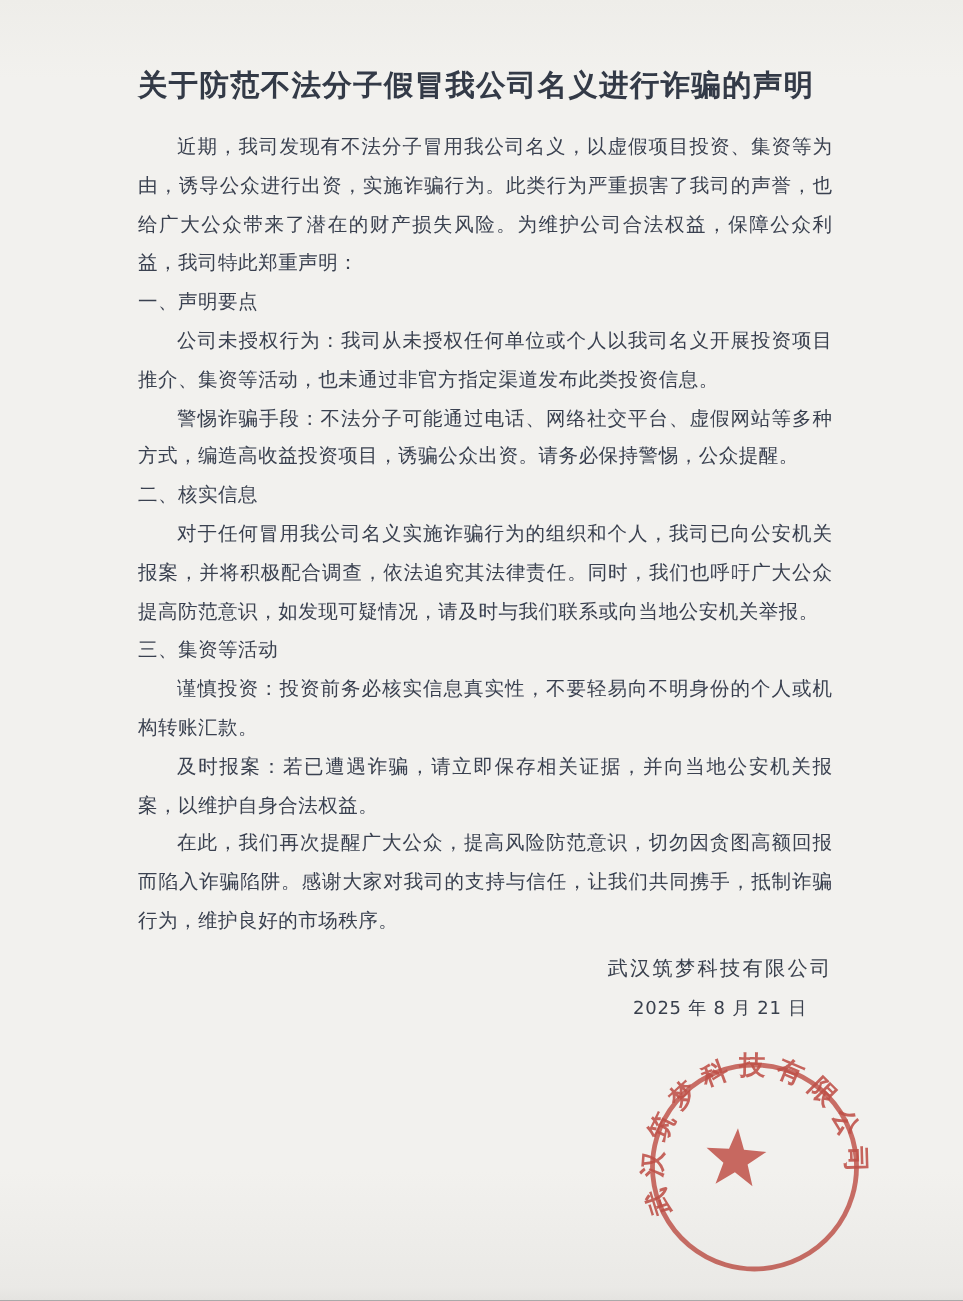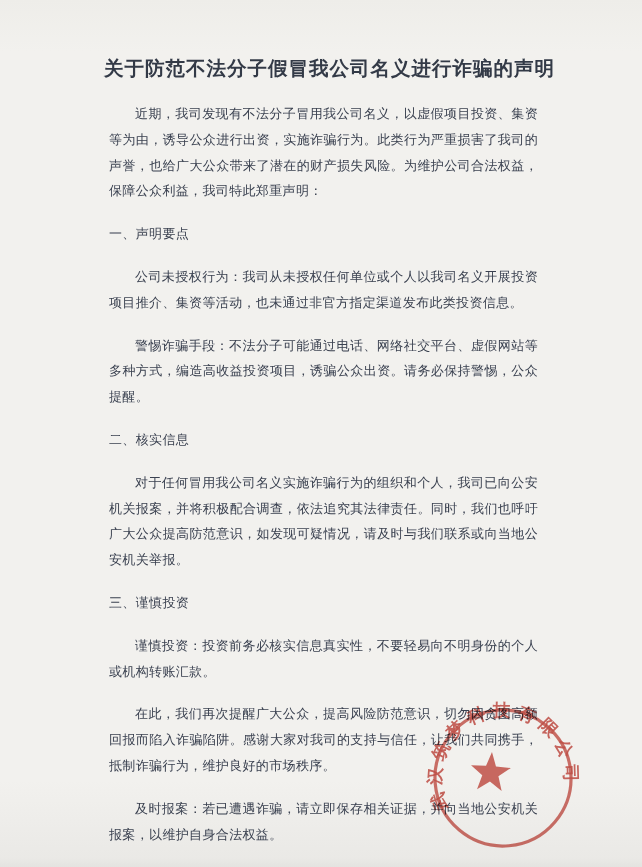--- a/index.html
+++ b/index.html
@@ -12,28 +12,28 @@
     color:#3a4150;
     overflow:hidden;
   }
   .doc{
     position:absolute;
     left:92px;top:42px;width:463px;
   }
   .title{
     font-size:19.5px;
     font-weight:bold;
-    text-align:right;
+    text-align:left;
     letter-spacing:1px;
     line-height:30px;
-    margin:12px 0 14px 0;
+    margin:0 0 14px 0;
     color:#333a47;
   }
   .body p{
-    margin:17px;
+    margin:0;
     font-size:13px;
     letter-spacing:0.35px;
     line-height:25.8px;
     text-align:justify;
     color:#3a4150;
   }
   .body p.para{text-indent:2em;}
   .body p.heading{text-indent:0;}
   .sign-block{
     margin-top:5px;
@@ -71,24 +71,24 @@
   <div class="doc">
     <h1 class="title">关于防范不法分子假冒我公司名义进行诈骗的声明</h1>
 
     <div class="body">
         <p class="para">近期，我司发现有不法分子冒用我公司名义，以虚假项目投资、集资等为由，诱导公众进行出资，实施诈骗行为。此类行为严重损害了我司的声誉，也给广大公众带来了潜在的财产损失风险。为维护公司合法权益，保障公众利益，我司特此郑重声明：</p>
         <p class="heading">一、声明要点</p>
         <p class="para">公司未授权行为：我司从未授权任何单位或个人以我司名义开展投资项目推介、集资等活动，也未通过非官方指定渠道发布此类投资信息。</p>
         <p class="para">警惕诈骗手段：不法分子可能通过电话、网络社交平台、虚假网站等多种方式，编造高收益投资项目，诱骗公众出资。请务必保持警惕，公众提醒。</p>
         <p class="heading">二、核实信息</p>
         <p class="para">对于任何冒用我公司名义实施诈骗行为的组织和个人，我司已向公安机关报案，并将积极配合调查，依法追究其法律责任。同时，我们也呼吁广大公众提高防范意识，如发现可疑情况，请及时与我们联系或向当地公安机关举报。</p>
-        <p class="heading">三、谨慎投资</p>
+        <p class="heading">三、集资等活动</p>
         <p class="para">谨慎投资：投资前务必核实信息真实性，不要轻易向不明身份的个人或机构转账汇款。</p>
+        <p class="para">及时报案：若已遭遇诈骗，请立即保存相关证据，并向当地公安机关报案，以维护自身合法权益。</p>
         <p class="para">在此，我们再次提醒广大公众，提高风险防范意识，切勿因贪图高额回报而陷入诈骗陷阱。感谢大家对我司的支持与信任，让我们共同携手，抵制诈骗行为，维护良好的市场秩序。</p>
-        <p class="para">及时报案：若已遭遇诈骗，请立即保存相关证据，并向当地公安机关报案，以维护自身合法权益。</p>
       </div>
 
     <div class="sign-block">
       <div class="company">武汉筑梦科技有限公司</div>
       <div class="date">2025 年 8 月 21 日</div>
     </div>
   </div>
 
   <svg class="seal" viewBox="0 0 200 200">
     <defs>

